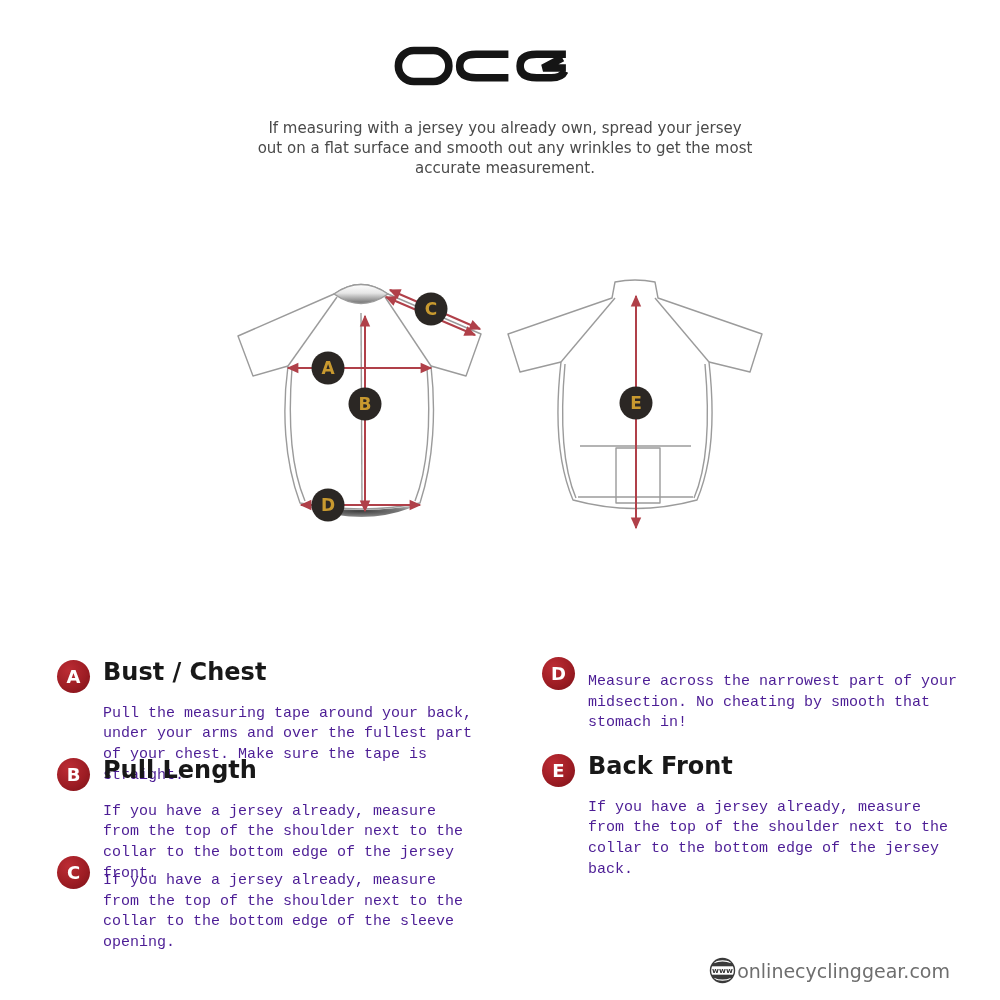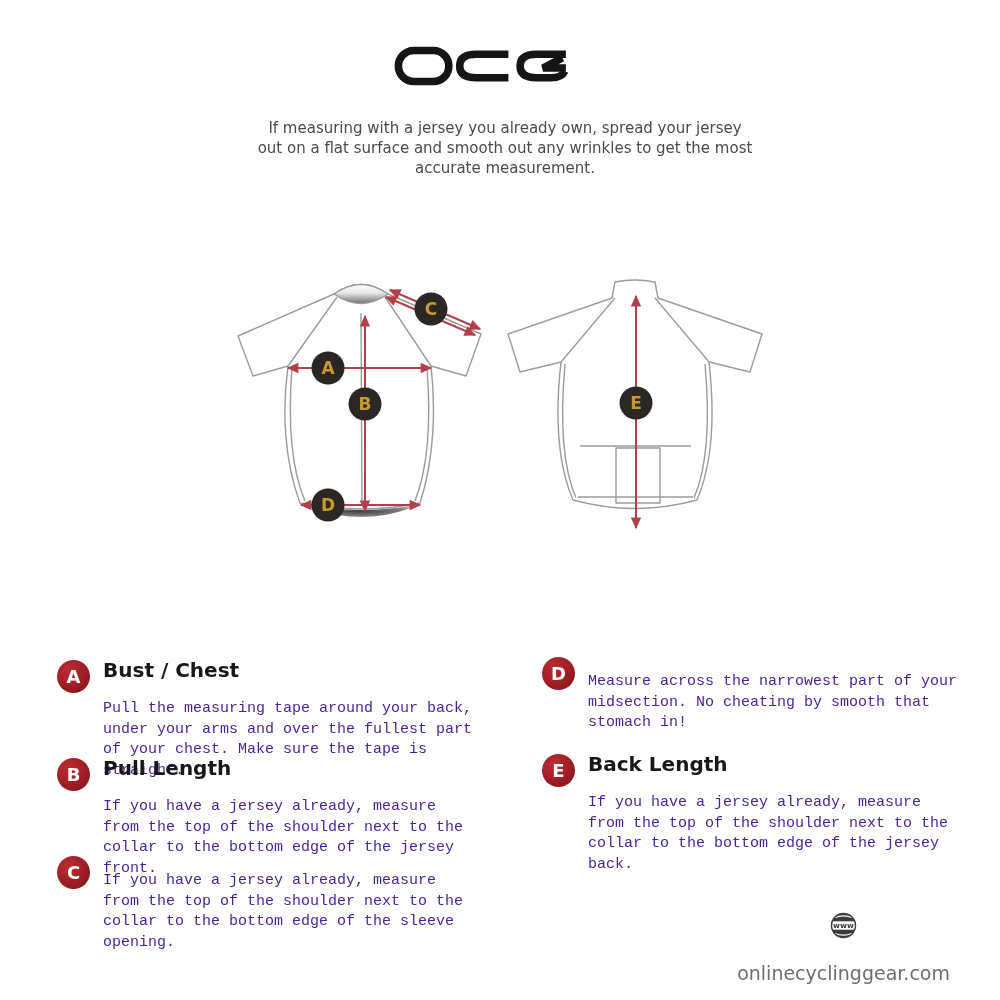--- a/index.html
+++ b/index.html
@@ -19,25 +19,25 @@
   #secC{left:57px;top:854px;}
   #secD{left:542px;top:655px;}
   #secE{left:542px;top:752px;}
   .badge{
     flex:0 0 33px;width:33px;height:33px;border-radius:50%;margin-top:2px;
     background:radial-gradient(circle at 35% 30%, #bc2c34 0%, #9e1d24 55%, #7c1118 100%);
     color:#fff;font-weight:bold;font-size:18px;
     display:flex;align-items:center;justify-content:center;
   }
   .sec-content{margin-left:13px;}
-  .sec-title{font-size:20px;font-weight:bold;color:#181818;line-height:1.2;}
+  .sec-title{font-size:24px;font-weight:bold;color:#181818;line-height:1.2;}
   .sec-body{margin-top:17px;font-size:15px;line-height:1.38;color:#4c1d95;width:376px;font-family:Liberation Mono, monospace;}
   .footer{
-    position:absolute;right:14px;bottom:16px;display:flex;align-items:center;gap:23px;
-    font-size:19px;color:#6e6e6e;flex-direction:column;
+    position:absolute;right:14px;bottom:16px;display:flex;align-items:center;gap:1px;
+    font-size:19px;color:#6e6e6e;
   }
   .jersey-line{stroke:#9b9b9b;stroke-width:1.4;fill:none;stroke-linejoin:round;}
   .jersey-fill{stroke:#9b9b9b;stroke-width:1.4;fill:#ffffff;stroke-linejoin:round;}
   .measure{stroke-width:2;fill:none;}
   .marker-letter{font-size:17px;font-weight:bold;text-anchor:middle;font-family:"DejaVu Sans","Liberation Sans",sans-serif;}
 </style>
 </head>
 <body>
 
 <div class="canvas">
@@ -156,21 +156,21 @@
     <div class="sec-content">
       <div class="sec-body">Measure across the narrowest part of your midsection. No cheating by smooth that stomach in!</div>
     </div>
   </div>
 
   <div class="section" id="secE">
     <div class="badge">
         <span>E</span>
       </div>
     <div class="sec-content">
-      <div class="sec-title">Back Length</div>
+      <div class="sec-title">Back Front</div>
       <div class="sec-body">If you have a jersey already, measure from the top of the shoulder next to the collar to the bottom edge of the jersey back.</div>
     </div>
   </div>
 
   <div class="footer">
     <svg width="27" height="27" viewBox="0 0 27 27">
       <defs>
           <clipPath id="gclip">
             <circle cx="13.5" cy="13.5" r="12"></circle>
           </clipPath>

